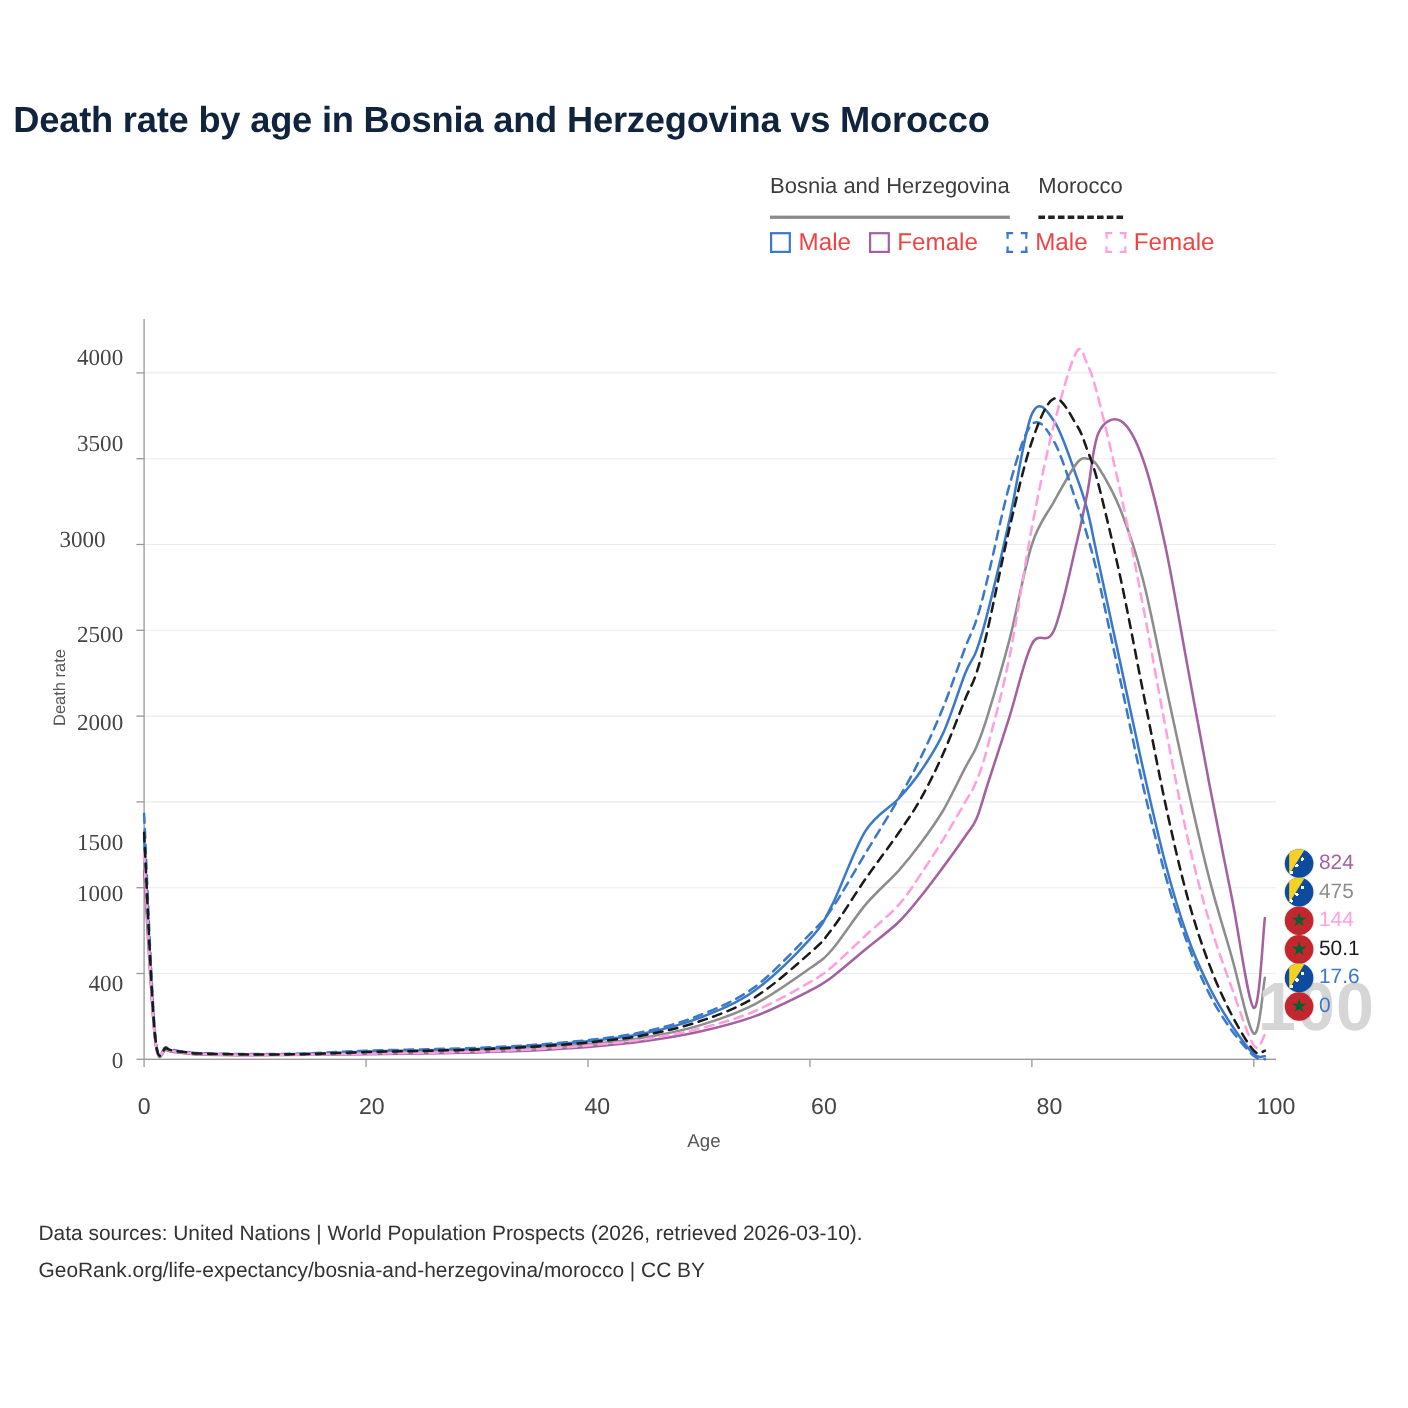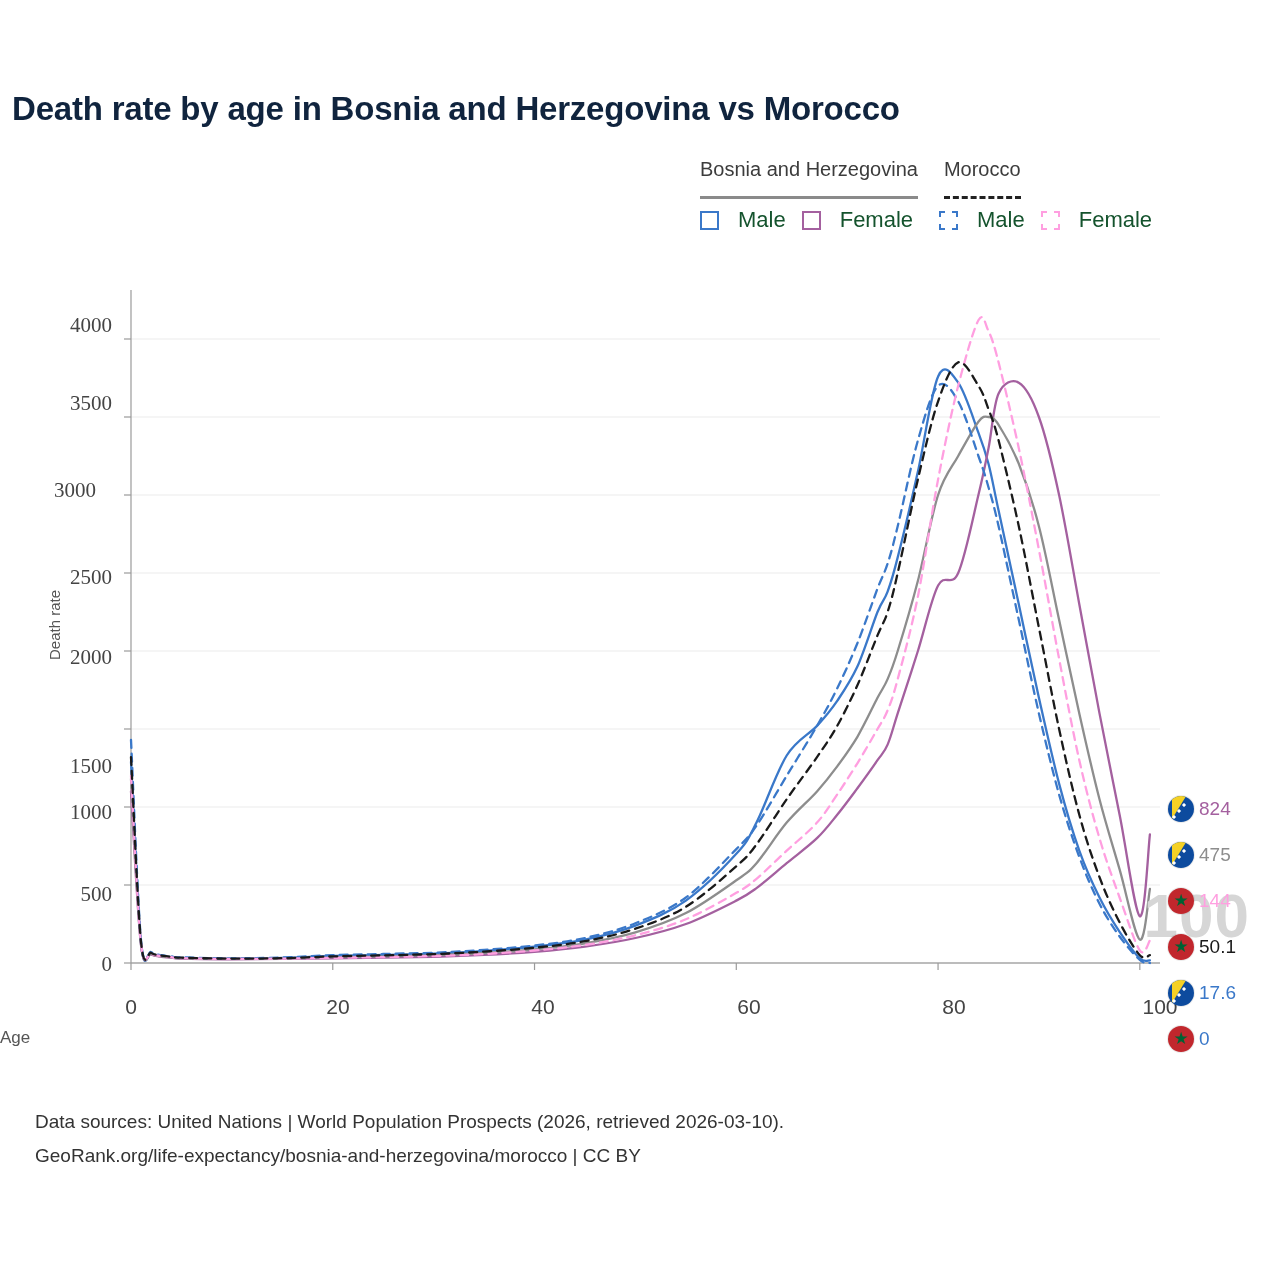--- a/index.html
+++ b/index.html
@@ -56,23 +56,23 @@
     gap: 26px;
     margin-top: 8px;
   }
   .legend-col {
     display: flex;
     gap: 16px;
   }
   .legend-item {
     display: flex;
     align-items: center;
-    gap: 19px;
+    gap: 7px;
     font-size: 22px;
-    color: #14532d;
+    color: #ef4444;
     white-space: nowrap;
   }
   .swatch {
     width: 19px;
     height: 19px;
     background: #fff;
     box-sizing: border-box;
   }
   .swatch.solid-blue { border: 2px solid #3a78c9; }
   .swatch.solid-purple { border: 2px solid #a4609f; }
@@ -87,21 +87,21 @@
     transform: rotate(-90deg);
     transform-origin: left top;
     left: 46px;
     top: 660px;
     white-space: nowrap;
   }
   .x-axis-title {
     position: absolute;
     left: 0;
     width: 1280px;
-    text-align: left;
+    text-align: center;
     top: 1028px;
     font-size: 17px;
     color: #555;
   }
   .tick-label {
     position: absolute;
     font-size: 21px;
     color: #444;
   }
   .ytick {
@@ -122,24 +122,24 @@
     font-size: 62px;
     font-weight: bold;
     color: #d6d6d6;
     letter-spacing: 1px;
   }
 
   
   .endlabels {
     position: absolute;
     left: 1168px;
-    top: 796px;
+    top: 772px;
     display: flex;
     flex-direction: column;
-    gap: 20px;
+    gap: 0;
   }
   .endlabel {
     display: flex;
     align-items: center;
     gap: 5px;
     height: 26px;
   }
   .endlabel .val {
     font-size: 19px;
   }
@@ -242,21 +242,21 @@
   <div class="y-axis-title">Death rate</div>
   <div class="x-axis-title">Age</div>
 
   <div class="tick-label ytick" style="left:32px; top:313px;">4000</div>
   <div class="tick-label ytick" style="left:32px; top:391px;">3500</div>
   <div class="tick-label ytick" style="left:16px; top:478px;">3000</div>
   <div class="tick-label ytick" style="left:32px; top:565px;">2500</div>
   <div class="tick-label ytick" style="left:32px; top:645px;">2000</div>
   <div class="tick-label ytick" style="left:32px; top:754px;text-align:right;">1500</div>
   <div class="tick-label ytick" style="left:32px; top:800px;">1000</div>
-  <div class="tick-label ytick" style="left:32px; top:882px;">500</div>
+  <div class="tick-label ytick" style="left:32px; top:882px;">400</div>
   <div class="tick-label ytick" style="left:32px; top:952px;">0</div>
 
   <div class="tick-label xtick" style="left:91px;  top:995px;">0</div>
   <div class="tick-label xtick" style="left:298px; top:995px;">20</div>
   <div class="tick-label xtick" style="left:503px; top:995px;">40</div>
   <div class="tick-label xtick" style="left:709px; top:995px;">60</div>
   <div class="tick-label xtick" style="left:914px; top:995px;">80</div>
   <div class="tick-label xtick" style="left:1120px;top:995px;">100</div>
 
   <svg id="plot" width="1280" height="1280" style="position:absolute; left:0; top:0;">

